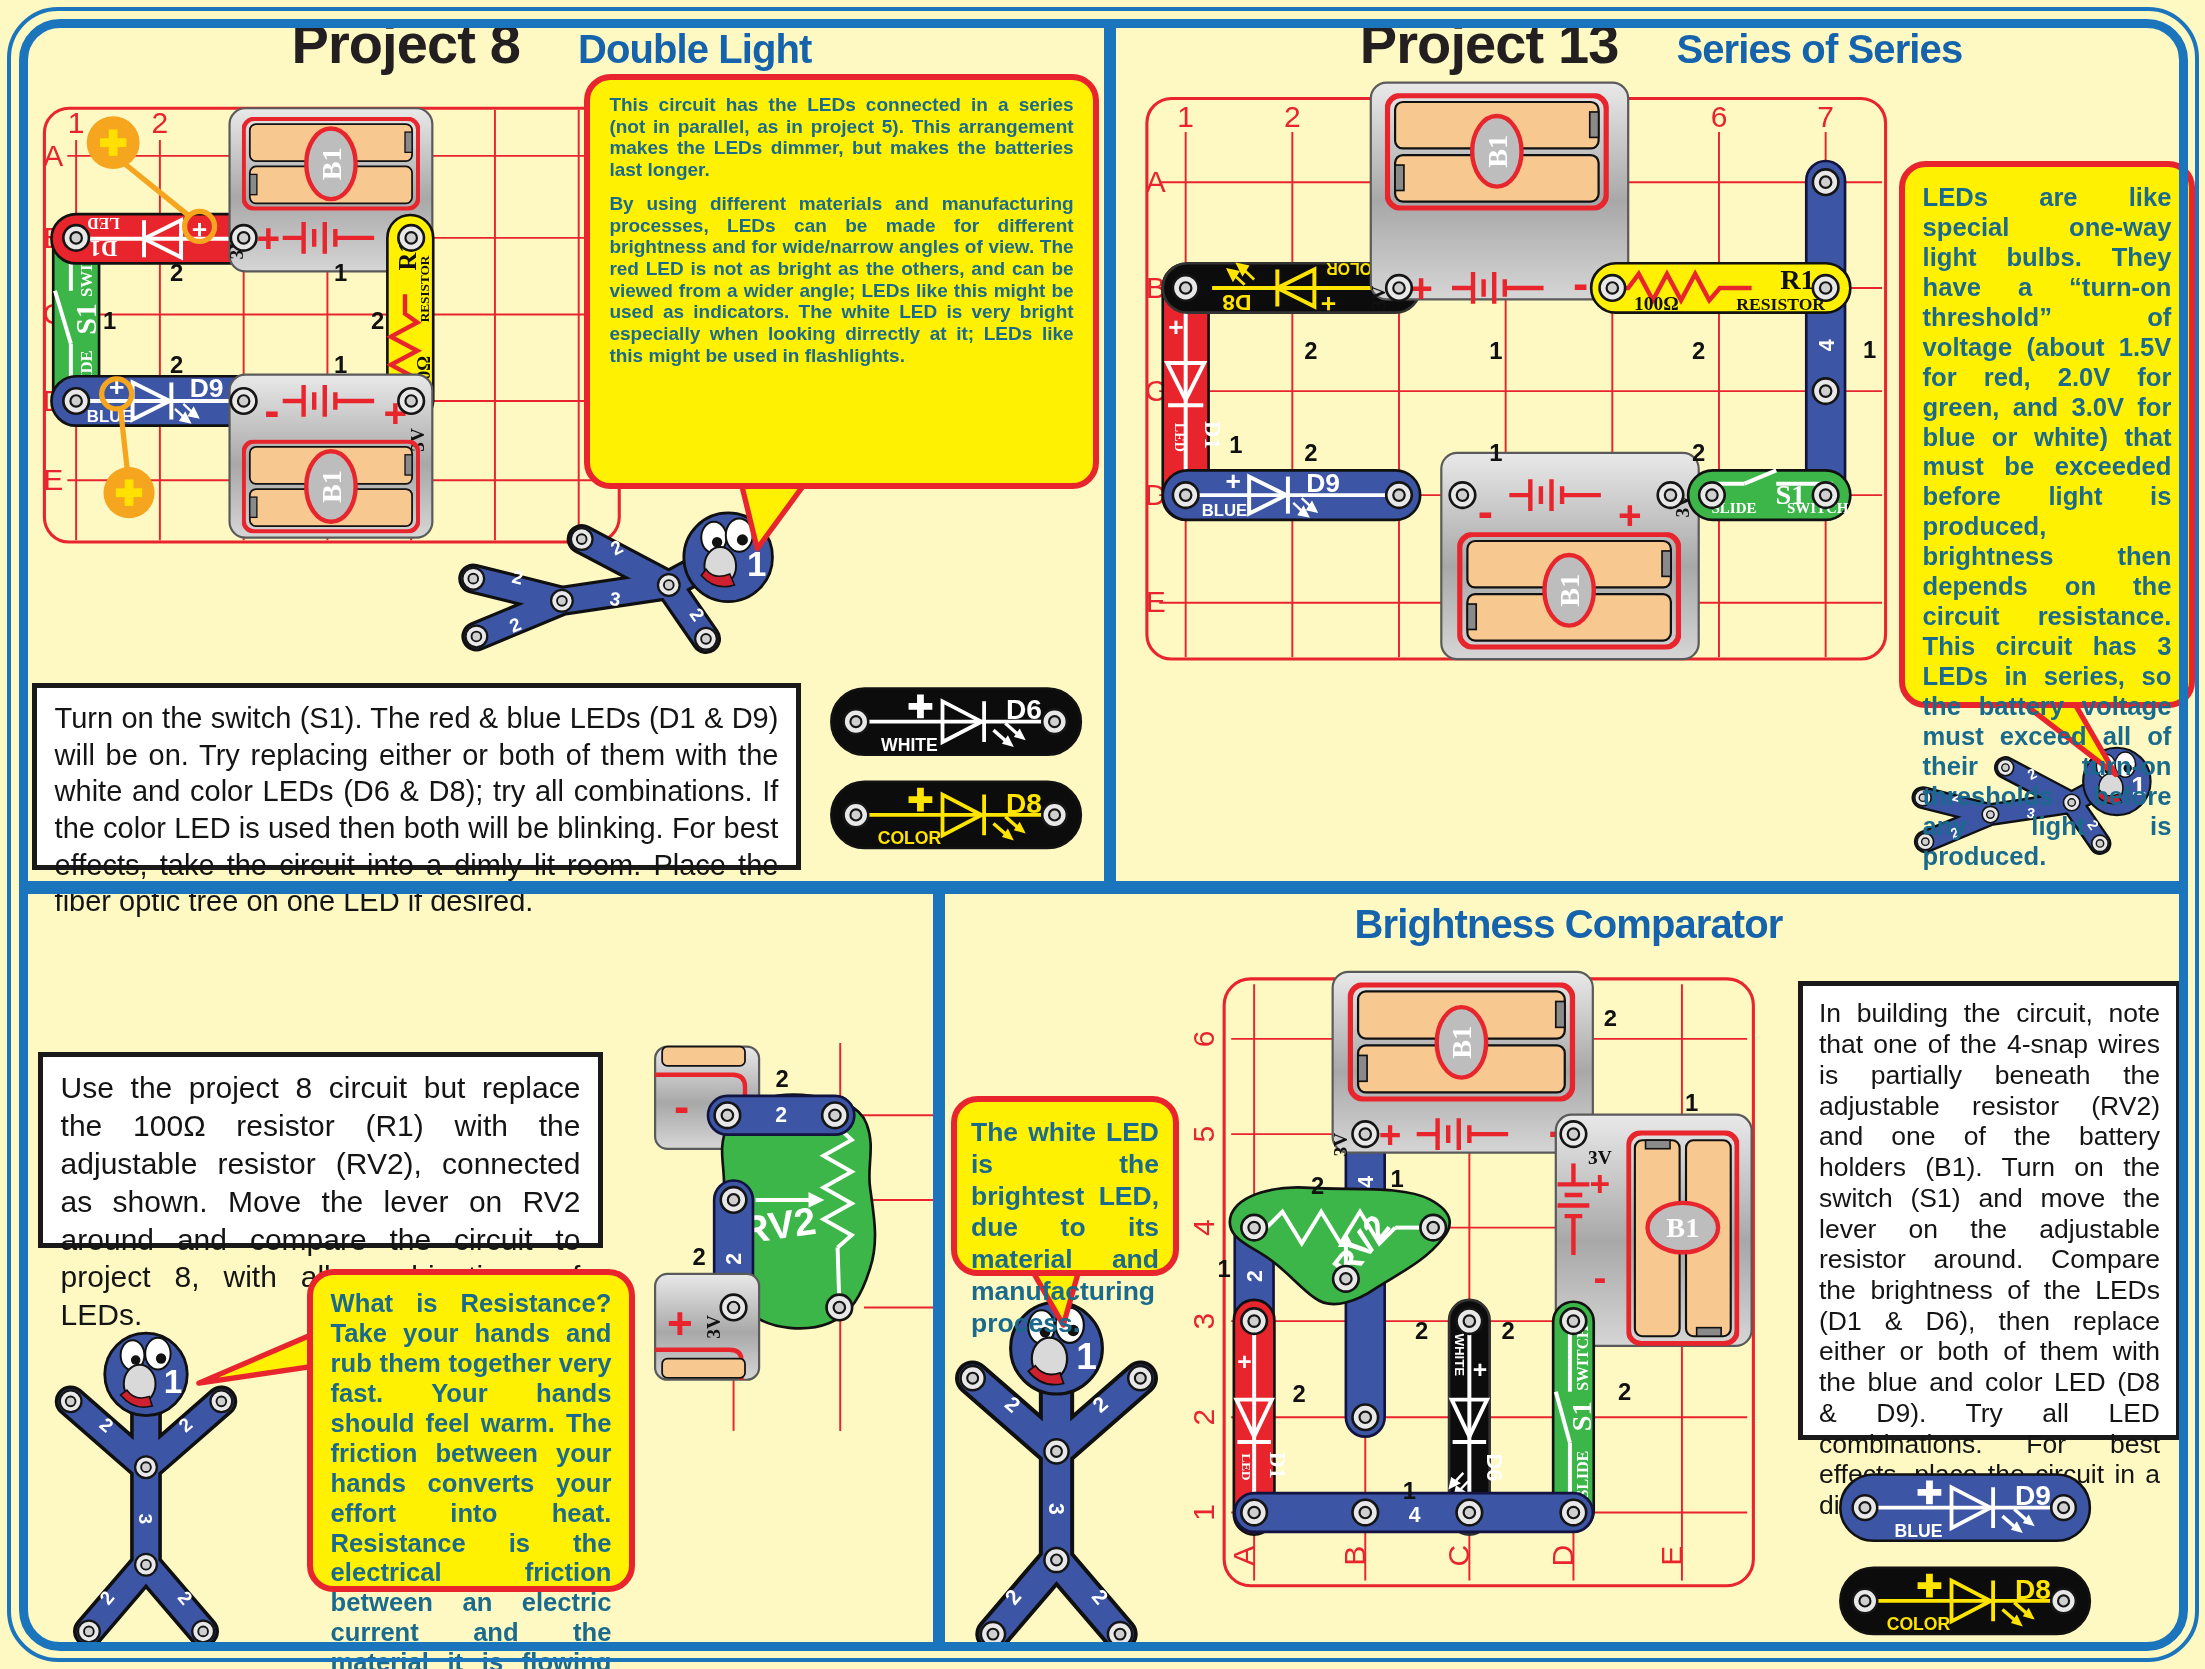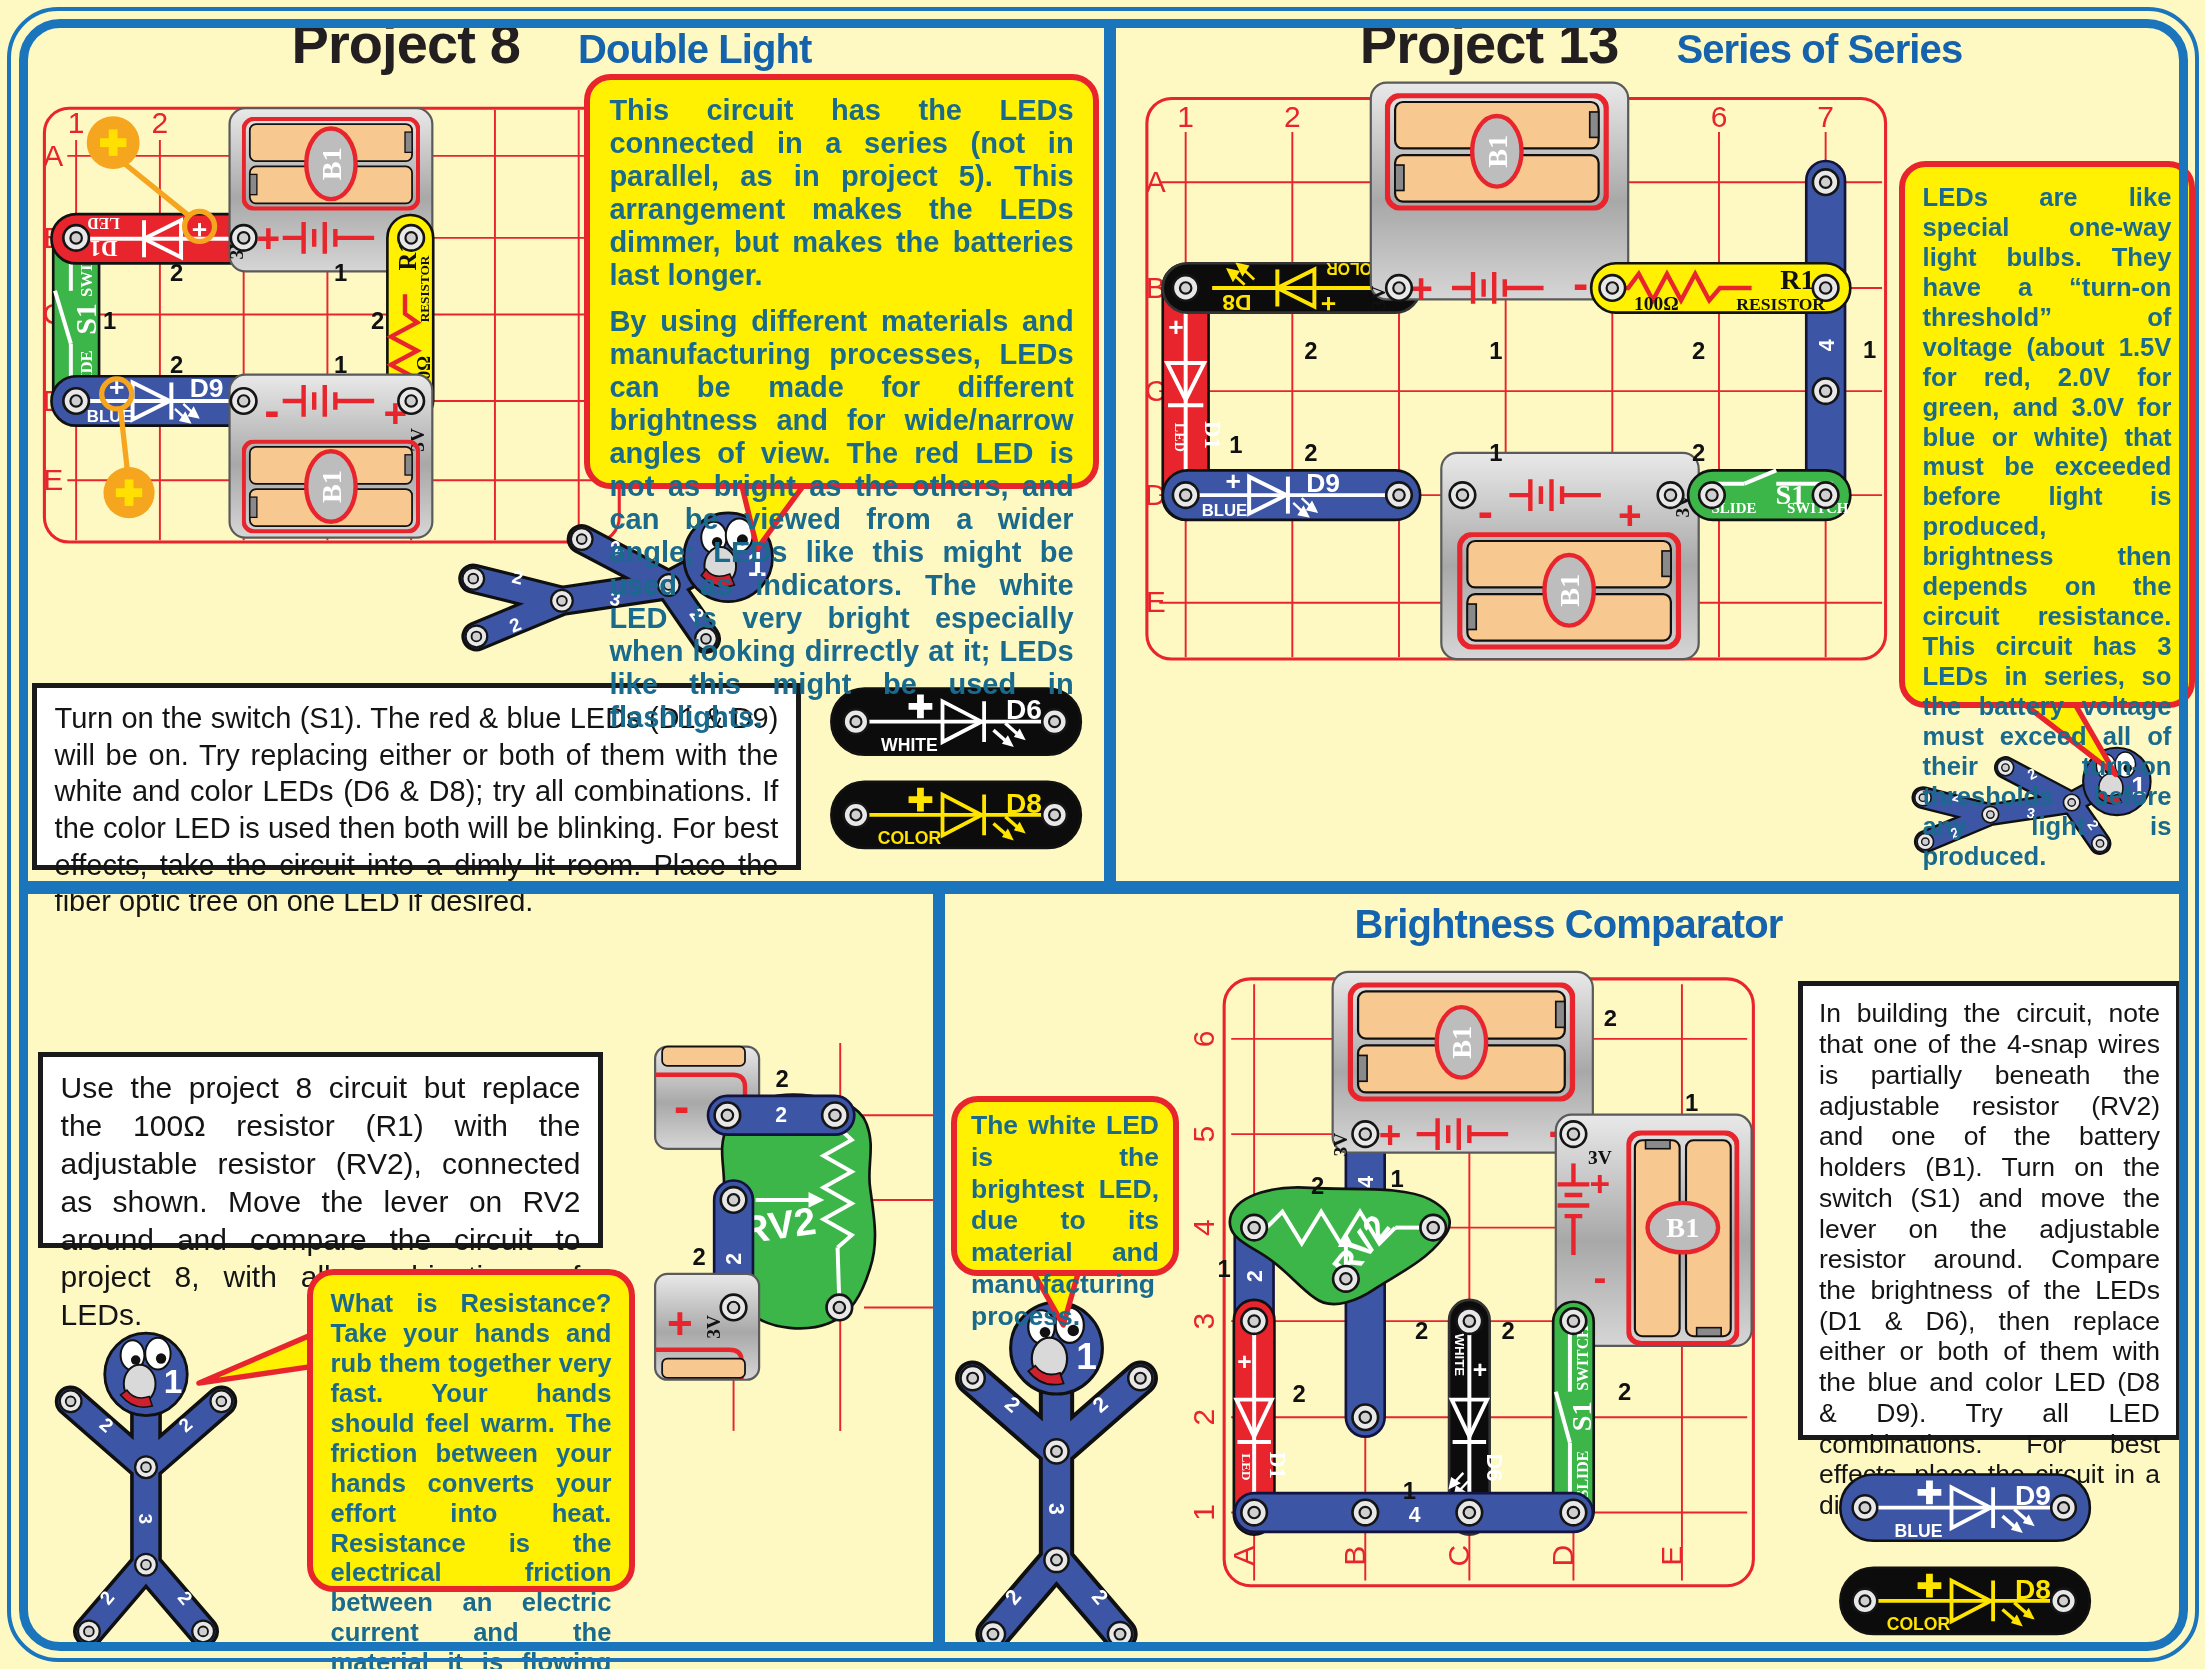--- a/index.html
+++ b/index.html
@@ -699,30 +699,30 @@
   </g>
 </svg>
 
 <svg class="abs" style="left:0;top:0;pointer-events:none;" width="2206" height="1669" viewBox="0 0 2500 1892">
   <polygon class="tail" points="838,540 918,540 858,622"></polygon>
   <polygon class="tail" points="2290,795 2350,795 2398,878"></polygon>
   <polygon class="tail" points="360,1510 360,1548 225,1568"></polygon>
   <polygon class="tail" points="1165,1432 1225,1432 1205,1502"></polygon>
 </svg>
 
-<div class="bubble" style="left:584px;top:74px;width:515px;height:415px;font-size:29px;line-height:1.14;padding:14px 19.4px;">
+<div class="bubble" style="left:584px;top:74px;width:515px;height:415px;font-size:19px;line-height:1.14;padding:14px 19.4px;">
   <p>This circuit has the LEDs connected in a series (not in parallel, as in project 5). This arrangement makes the LEDs dimmer, but makes the batteries last longer.</p>
   <p>By using different materials and manufacturing processes, LEDs can be made for different brightness and for wide/narrow angles of view. The red LED is not as bright as the others, and can be viewed from a wider angle; LEDs like this might be used as indicators. The white LED is very bright especially when looking dirrectly at it; LEDs like this might be used in flashlights.</p>
 </div>
 
 <div class="bubble" style="left:1899px;top:161px;width:296px;height:547px;font-size:25.6px;line-height:1.17;padding:16px 17.6px;">LEDs are like special one-way light bulbs. They have a “turn-on threshold” of voltage (about 1.5V for red, 2.0V for green, and 3.0V for blue or white) that must be exceeded before light is produced, brightness then depends on the circuit resistance. This circuit has 3 LEDs in series, so the battery voltage must exceed all of their turn-on thresholds before any light is produced.</div>
 
 <div class="bubble" style="left:307px;top:1269px;width:328px;height:323px;font-size:25.6px;line-height:1.17;padding:14px 17.6px;">What is Resistance? Take your hands and rub them together very fast. Your hands should feel warm. The friction between your hands converts your effort into heat. Resistance is the electrical friction between an electric current and the material it is flowing through.</div>
 
-<div class="bubble" style="left:951px;top:1096px;width:228px;height:180px;font-size:26.5px;line-height:1.2;padding:8px 14px;">The white LED is the brightest LED, due to its material and manufacturing process.</div>
+<div class="bubble" style="left:951px;top:1096px;width:228px;height:180px;font-size:26.5px;line-height:1.2;padding:15px 14px;">The white LED is the brightest LED, due to its material and manufacturing process.</div>
 
 <div class="div-h"></div>
 <div class="div-v1"></div>
 <div class="div-v2"></div>
 <div class="border-outer"></div>
 <div class="border-inner"></div>
 
 </div>
 
 

